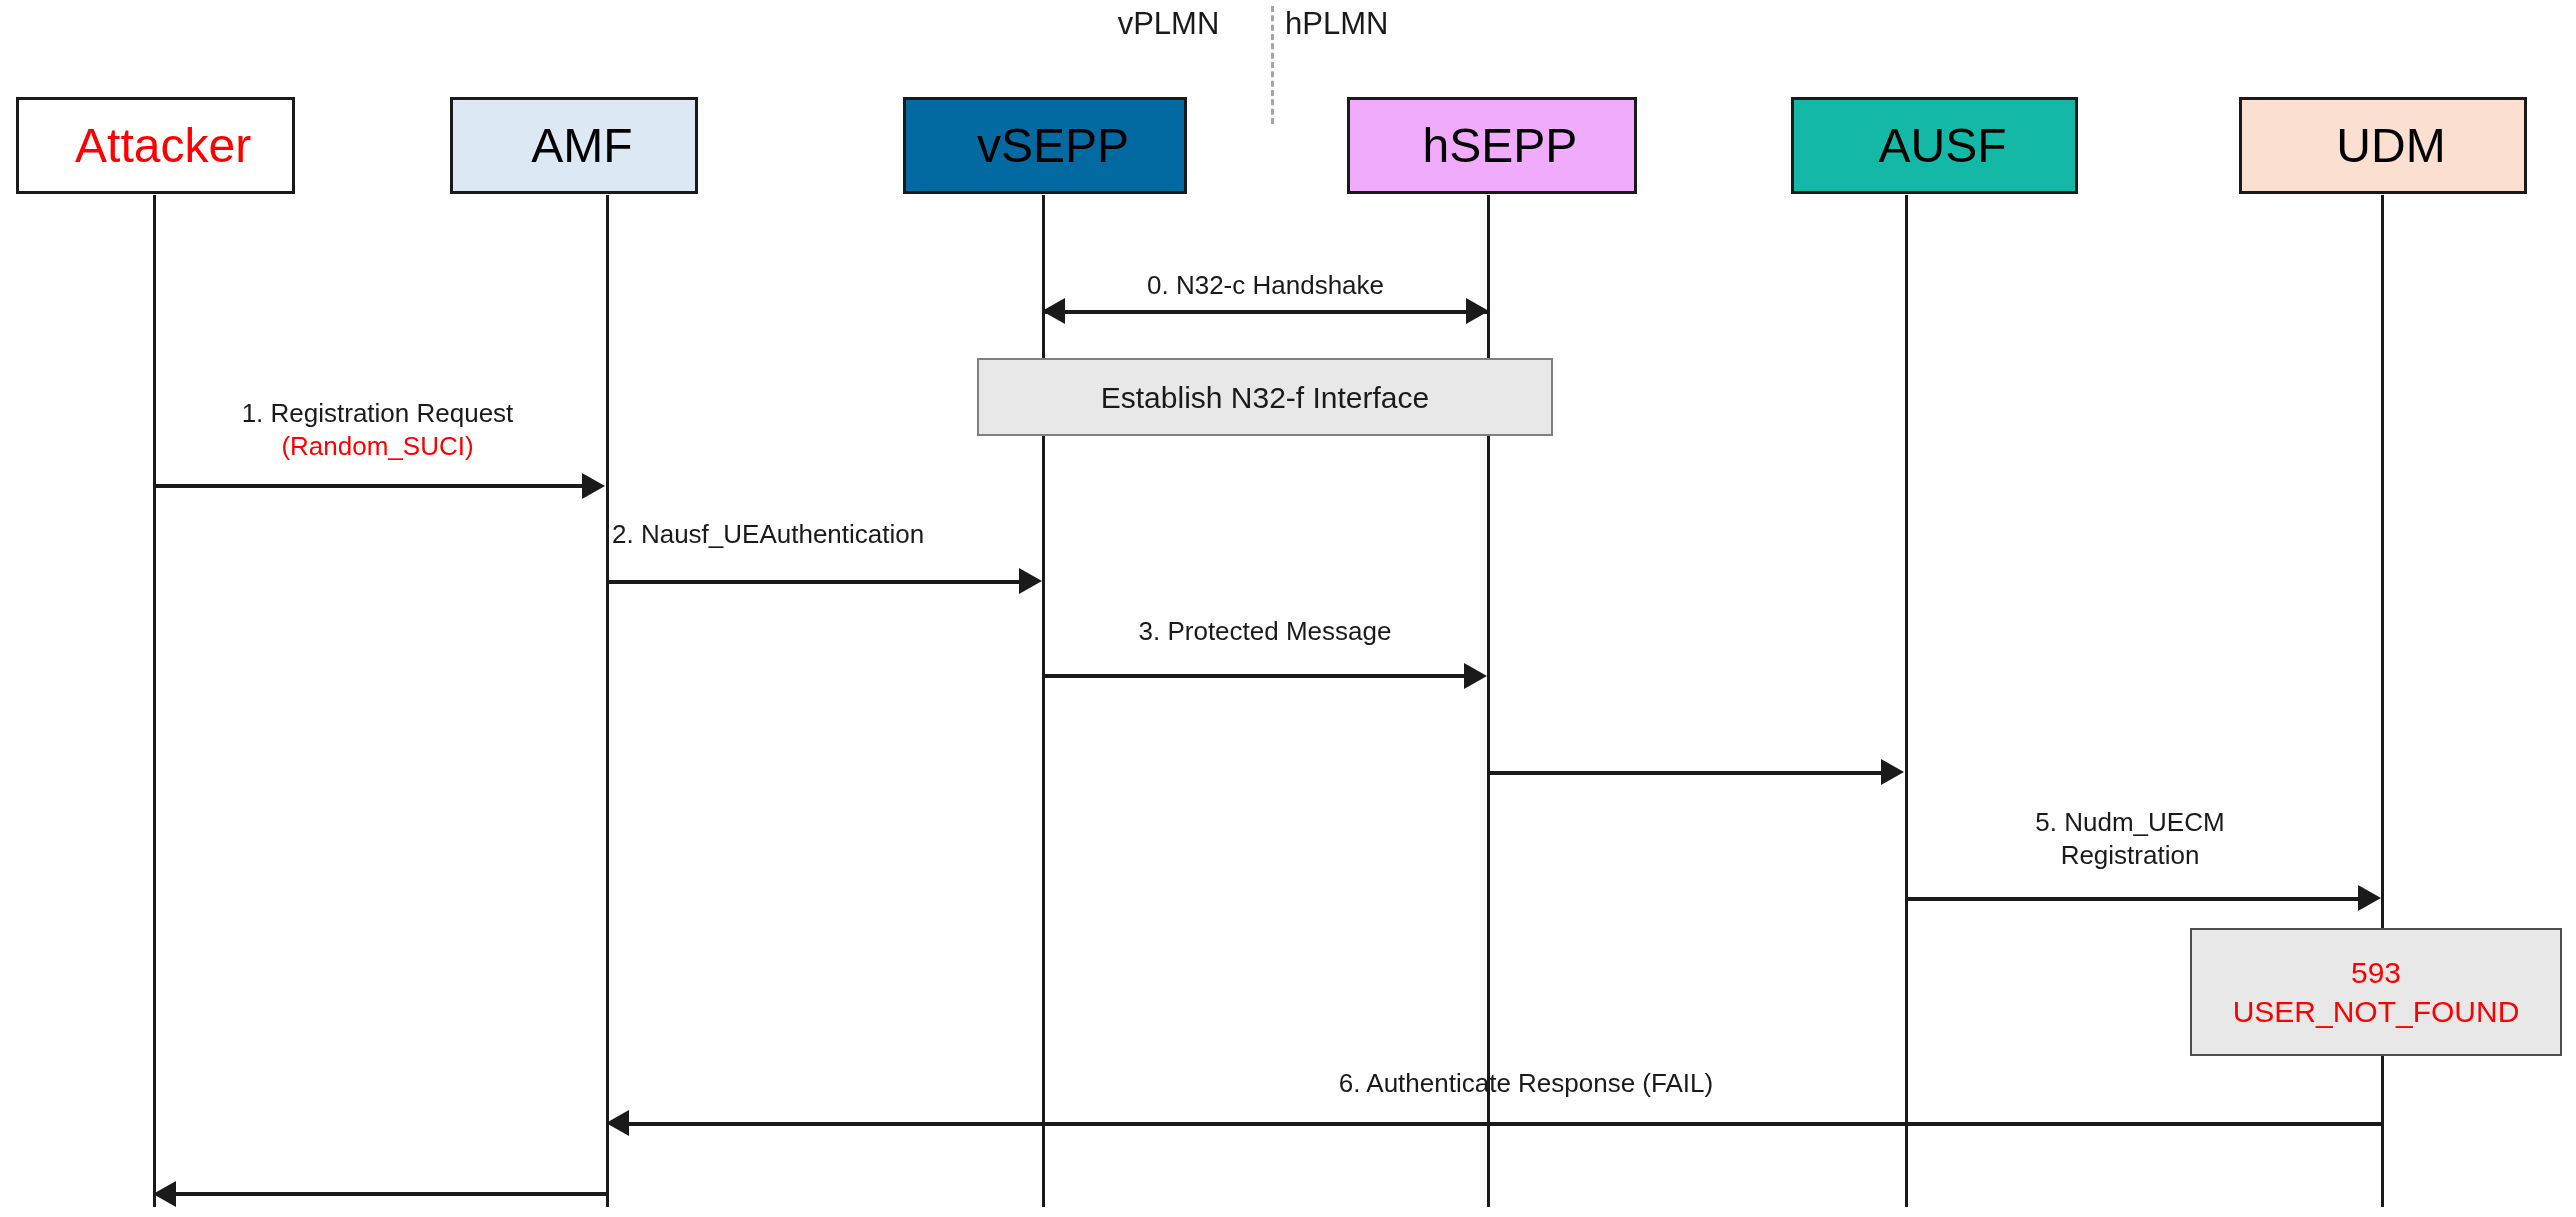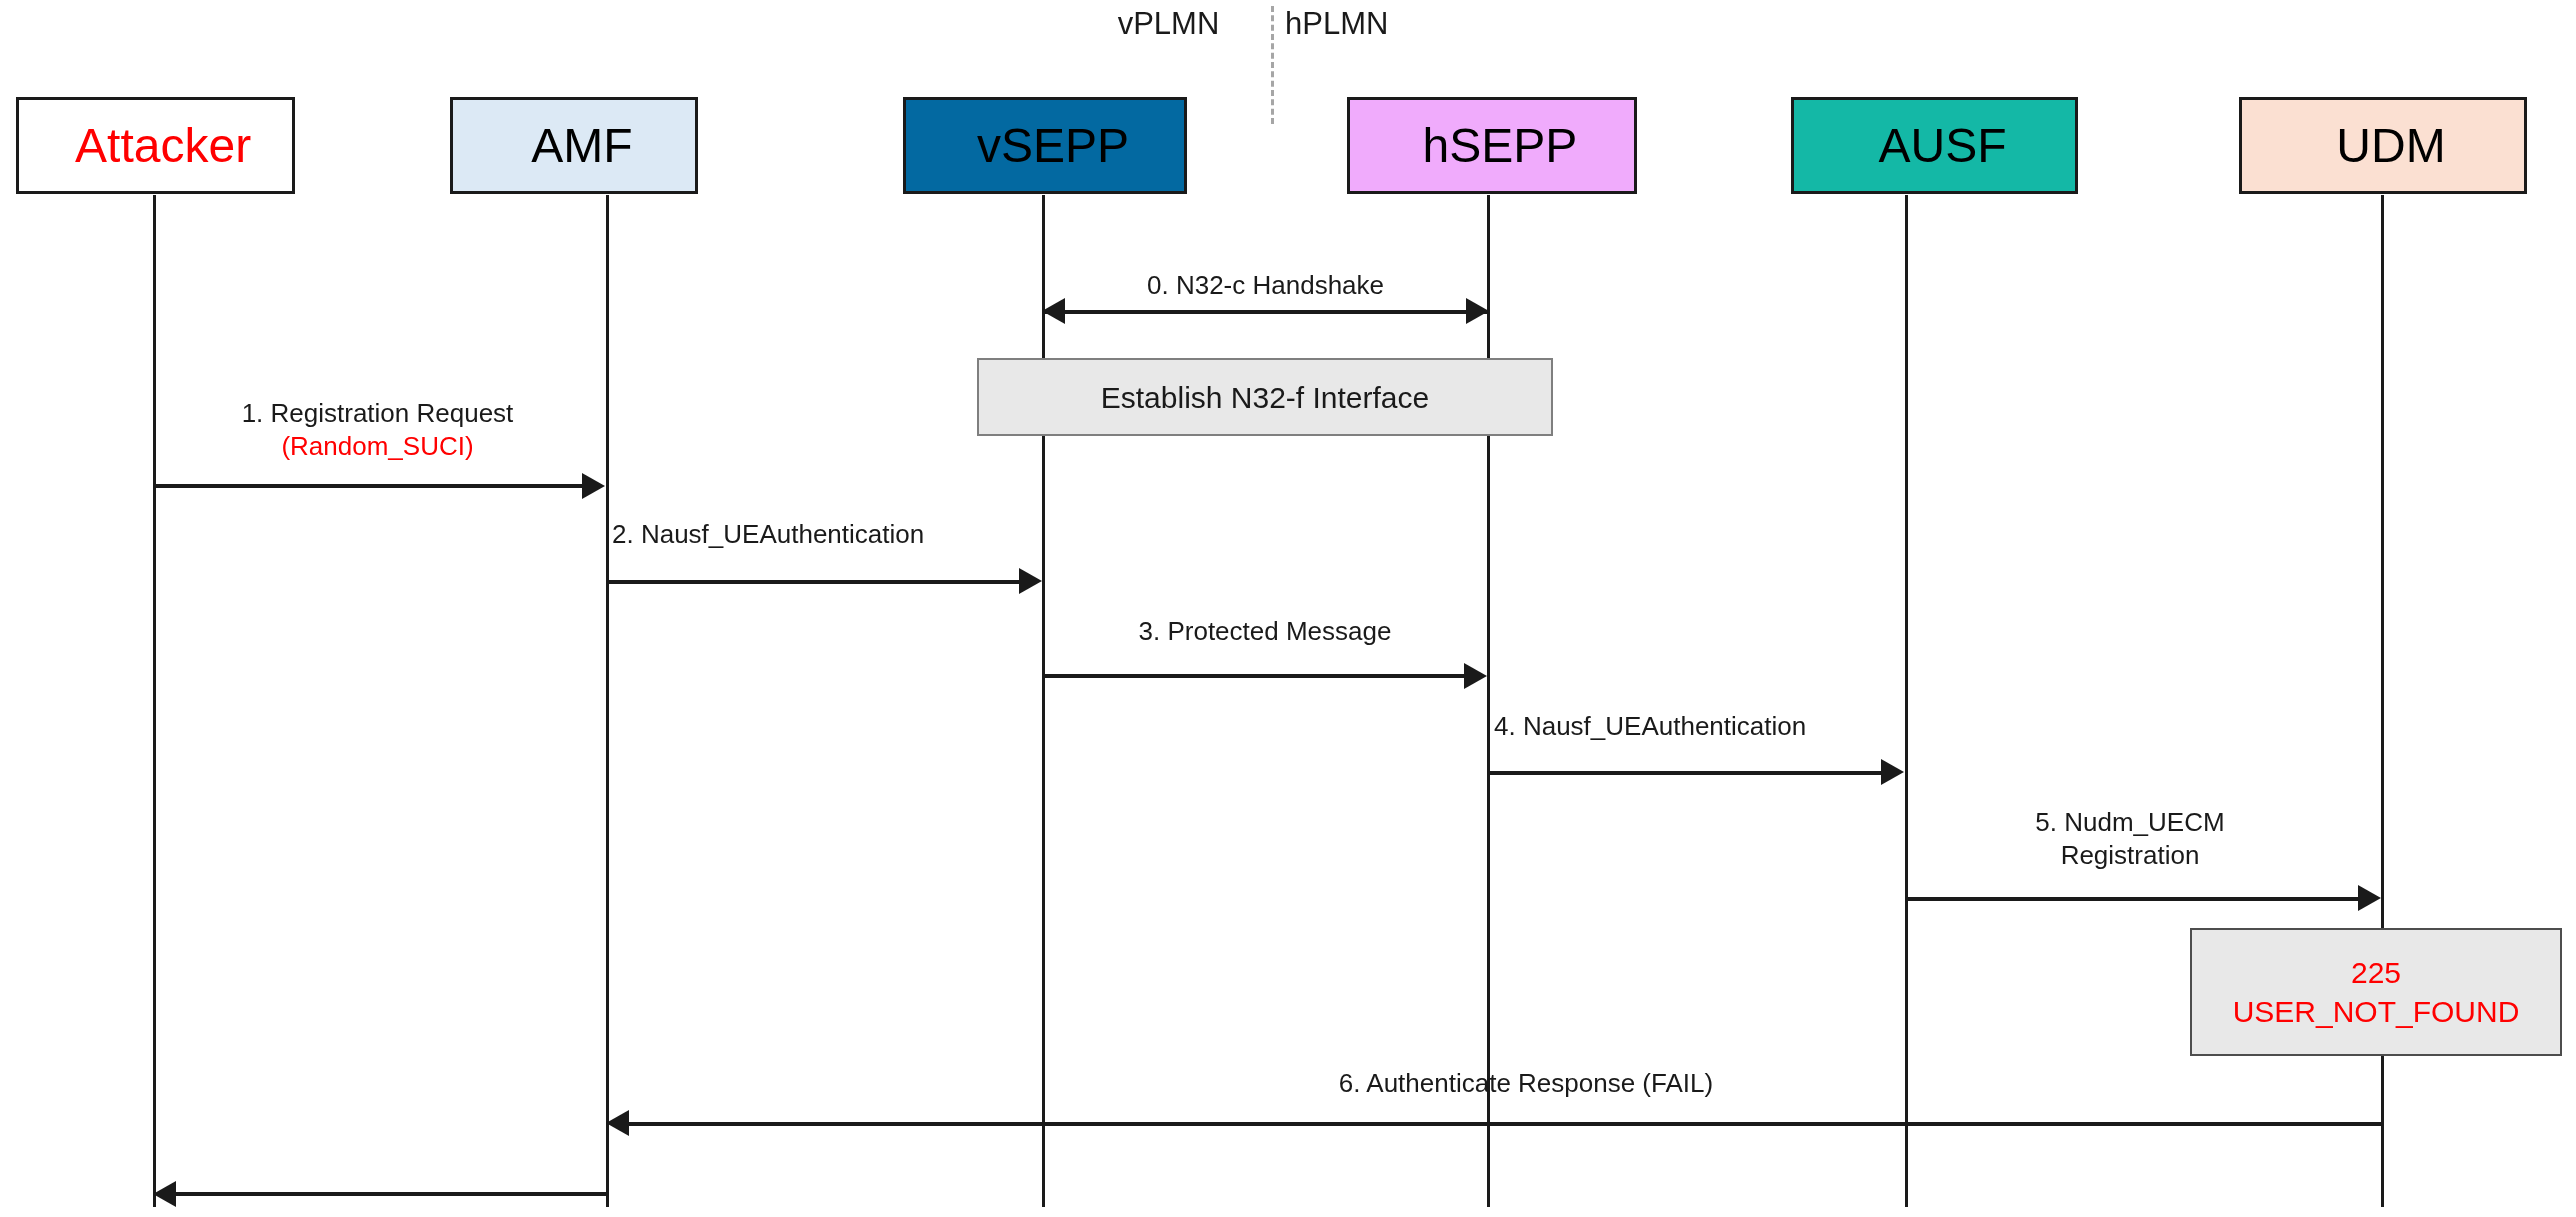--- a/index.html
+++ b/index.html
@@ -146,33 +146,32 @@
   <div class="arrowhead right" style="left:582px; top:473px;"></div>
 
   <div class="msg-label" style="left:612px; top:518px;">2. Nausf_UEAuthentication</div>
   <div class="msg-line" style="left:607px; top:580px; width:413px;"></div>
   <div class="arrowhead right" style="left:1019px; top:568px;"></div>
 
   <div class="msg-label center" style="left:1047px; top:615px; width:436px;">3. Protected Message</div>
   <div class="msg-line" style="left:1043px; top:674px; width:422px;"></div>
   <div class="arrowhead right" style="left:1464px; top:663px;"></div>
 
-  <div class="msg-label" style="left:1494px; top:710px;">4. Nausf_UEAuthentication</div>
   <div class="msg-line" style="left:1489px; top:771px; width:394px;"></div>
   <div class="arrowhead right" style="left:1881px; top:759px;"></div>
 
   <div class="msg-label center" style="left:1912px; top:806px; width:436px;">
     <span>5. Nudm_UECM</span><br>
     <span>Registration</span>
   </div>
   <div class="msg-line" style="left:1905px; top:897px; width:453px;"></div>
   <div class="arrowhead right" style="left:2358px; top:885px;"></div>
 
   <div class="note-box error" style="left:2190px; top:928px; width:372px; height:128px; flex-direction:column;">
-    <span>225</span>
+    <span>593</span>
     <span>USER_NOT_FOUND</span>
   </div>
 
   <div class="msg-label center" style="left:1121px; top:1067px; width:810px;">6. Authenticate Response (FAIL)</div>
   <div class="msg-line" style="left:623px; top:1122px; width:1758px;"></div>
   <div class="arrowhead left" style="left:606px; top:1110px;"></div>
 
   <div class="msg-line" style="left:171px; top:1192px; width:436px;"></div>
   <div class="arrowhead left" style="left:153px; top:1181px;"></div>
 

